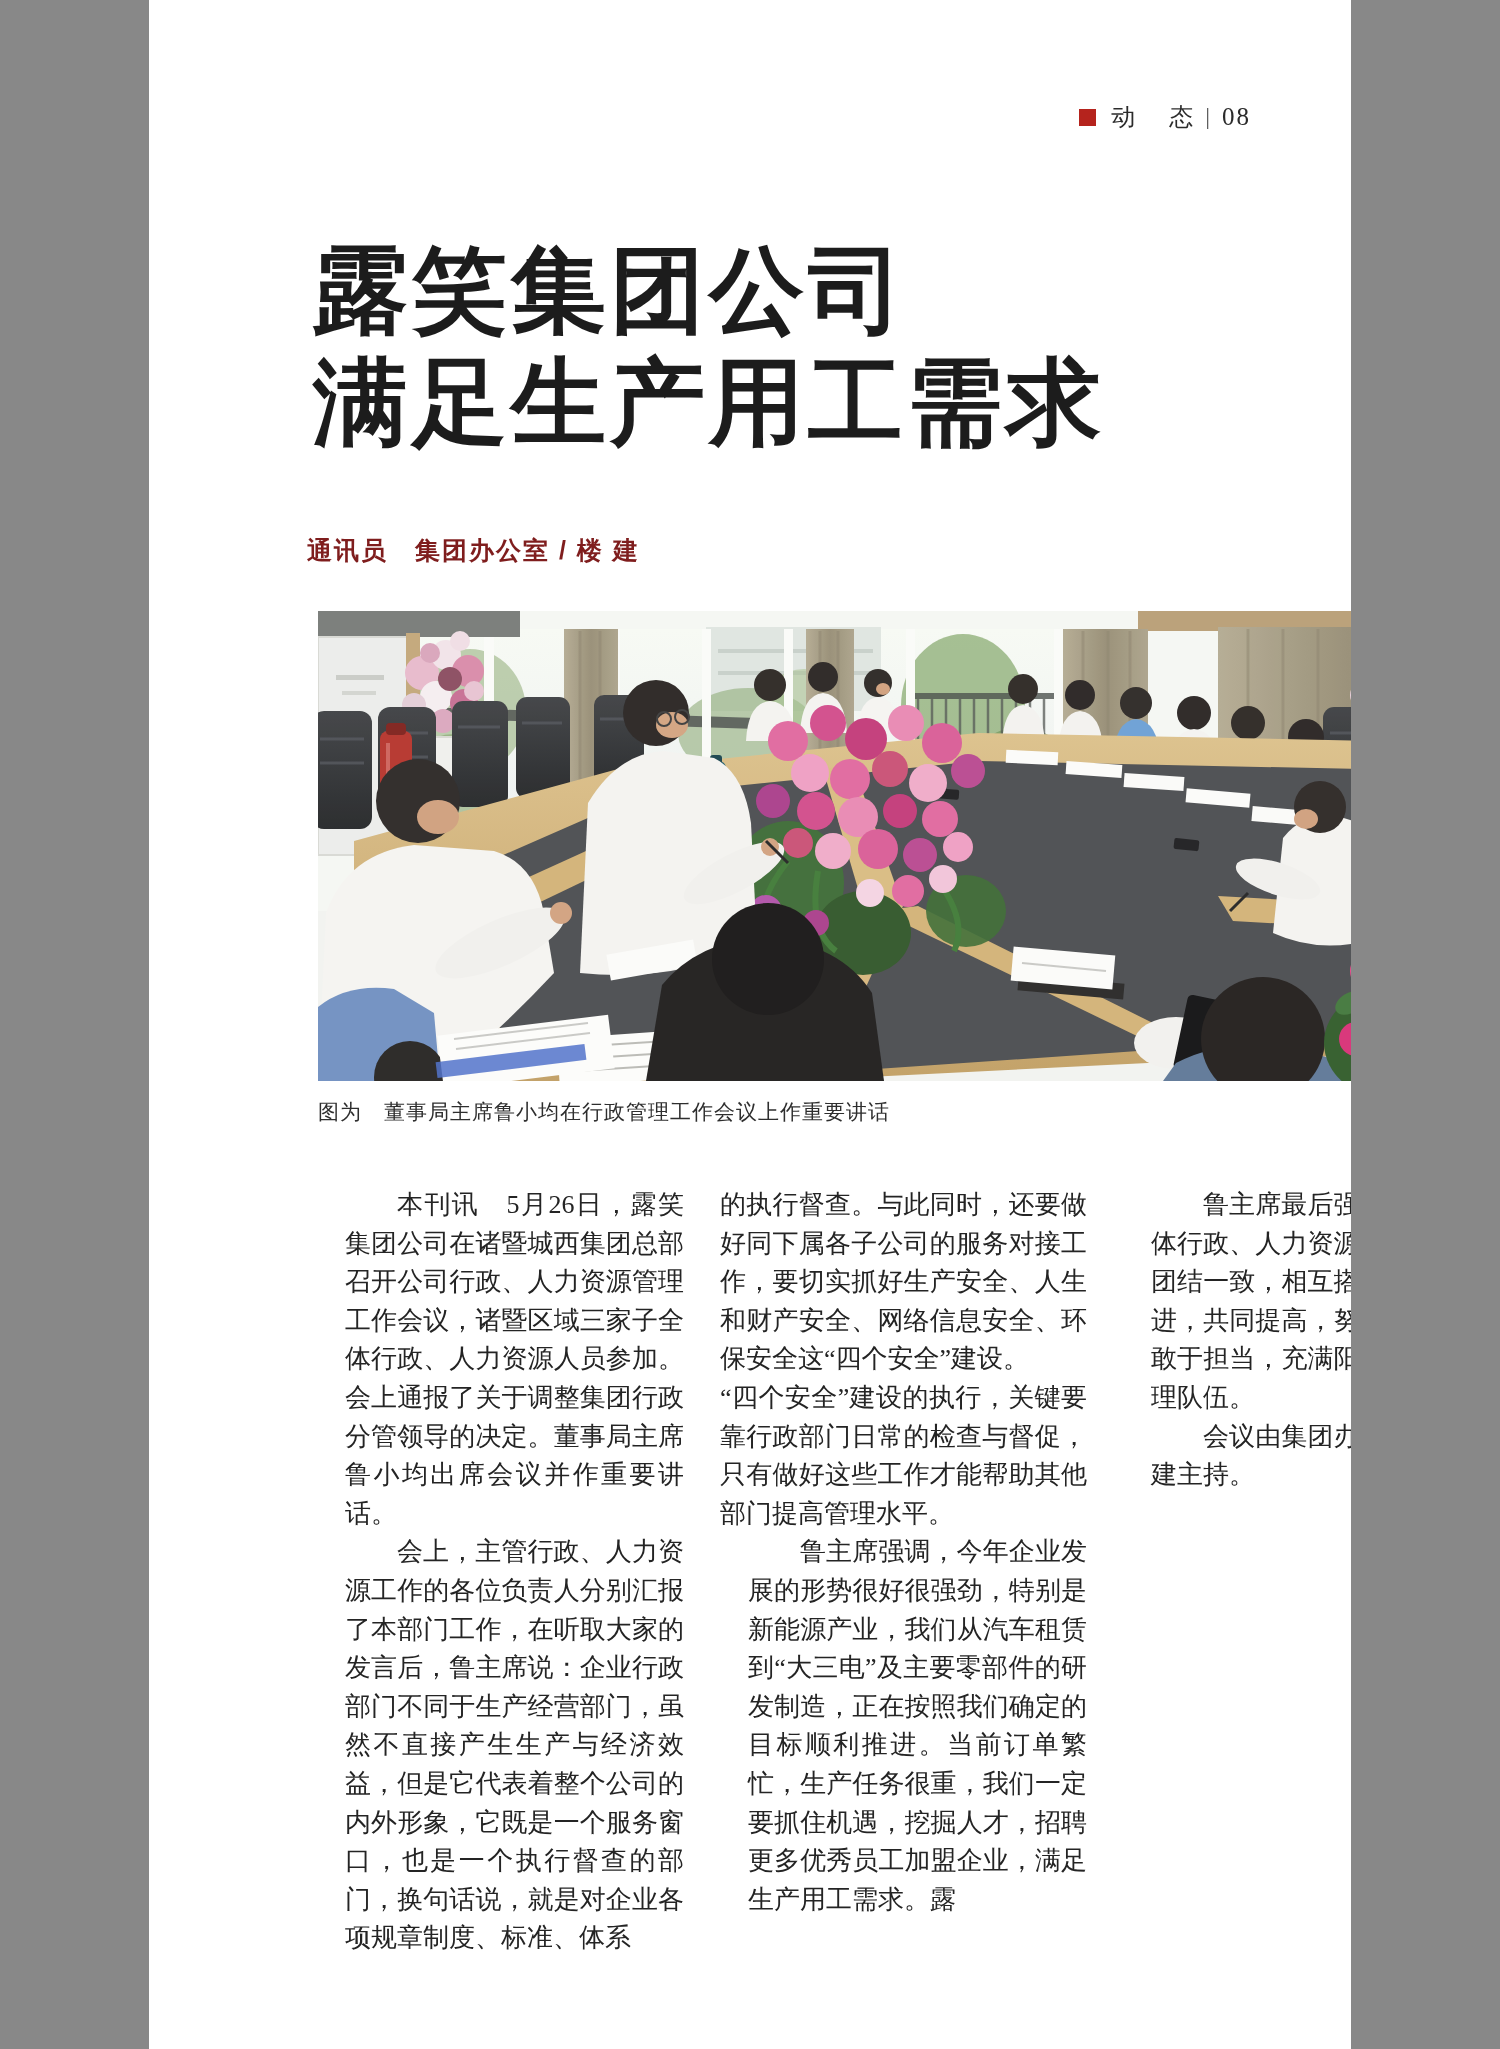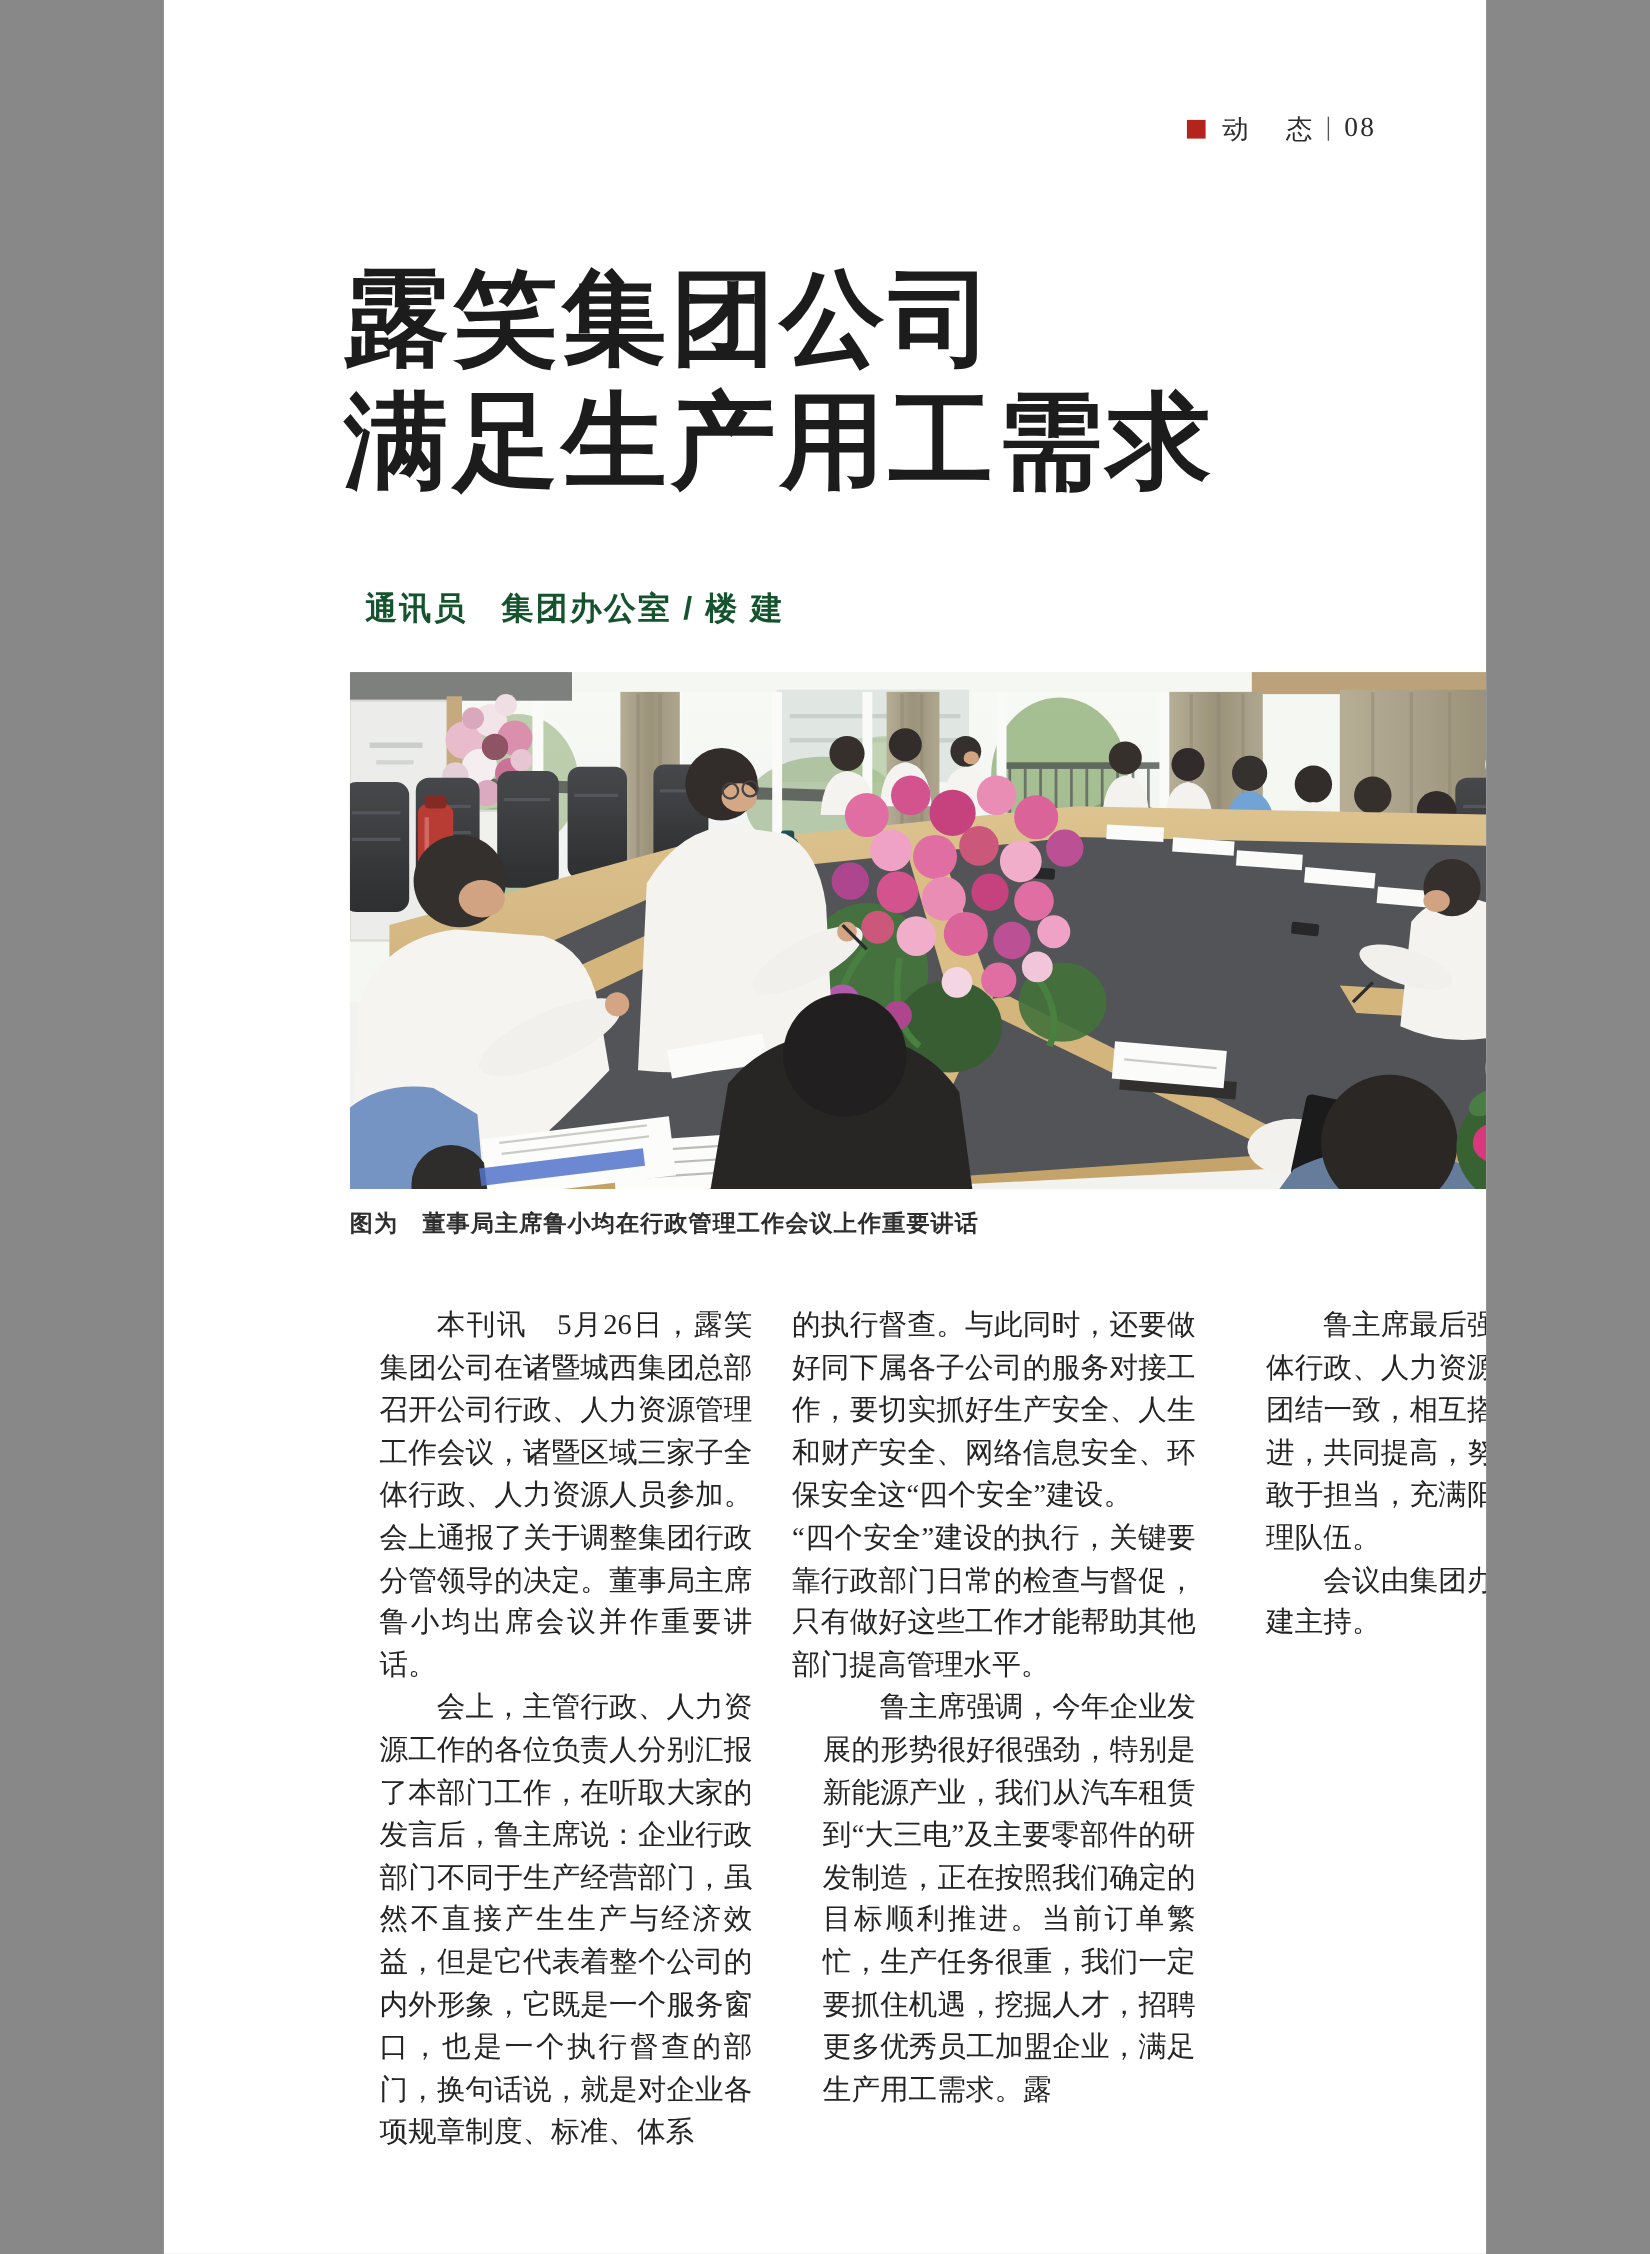--- a/index.html
+++ b/index.html
@@ -30,32 +30,32 @@
   .runhead .sec{font-size:24px;letter-spacing:34px;margin-right:-22px;}
   .runhead .div{font-size:24px;color:#555;font-weight:400;margin:0 12px 2px 0;}
   .runhead .pno{font-size:25px;letter-spacing:2px;}
   
   .headline{
     position:absolute; left:164px; top:234px;
     font-size:95px; line-height:112px; font-weight:800;
     letter-spacing:4px; color:var(--heading);
   }
   .byline{
-    position:absolute; left:183px; top:534px;
-    font-size:29px; font-weight:700; letter-spacing:2px; color:#14532d;
+    position:absolute; left:158px; top:534px;
+    font-size:25px; font-weight:700; letter-spacing:2px; color:#7f1d1d;
   }
   
   .photo{
     position:absolute; left:169px; top:611px;
     width:1161px; height:470px; background:#f2f3f0; overflow:hidden;
   }
   .photo svg{display:block;width:100%;height:100%;}
   .caption{
     position:absolute; left:169px; top:1098px;
-    font-size:21px; font-weight:700; letter-spacing:1px; color:var(--caption);
+    font-size:21px; font-weight:400; letter-spacing:1px; color:var(--caption);
   }
   
   .article{
     position:absolute; left:168px; top:1186px; width:1173px;
     display:flex; gap:36px;
     font-family:"Liberation Serif", serif;
     font-size:26px; line-height:38.6px; color:var(--body);
   }
   .col{width:367px;flex:0 0 367px;text-align:justify;}
   .col p{margin:0;}

